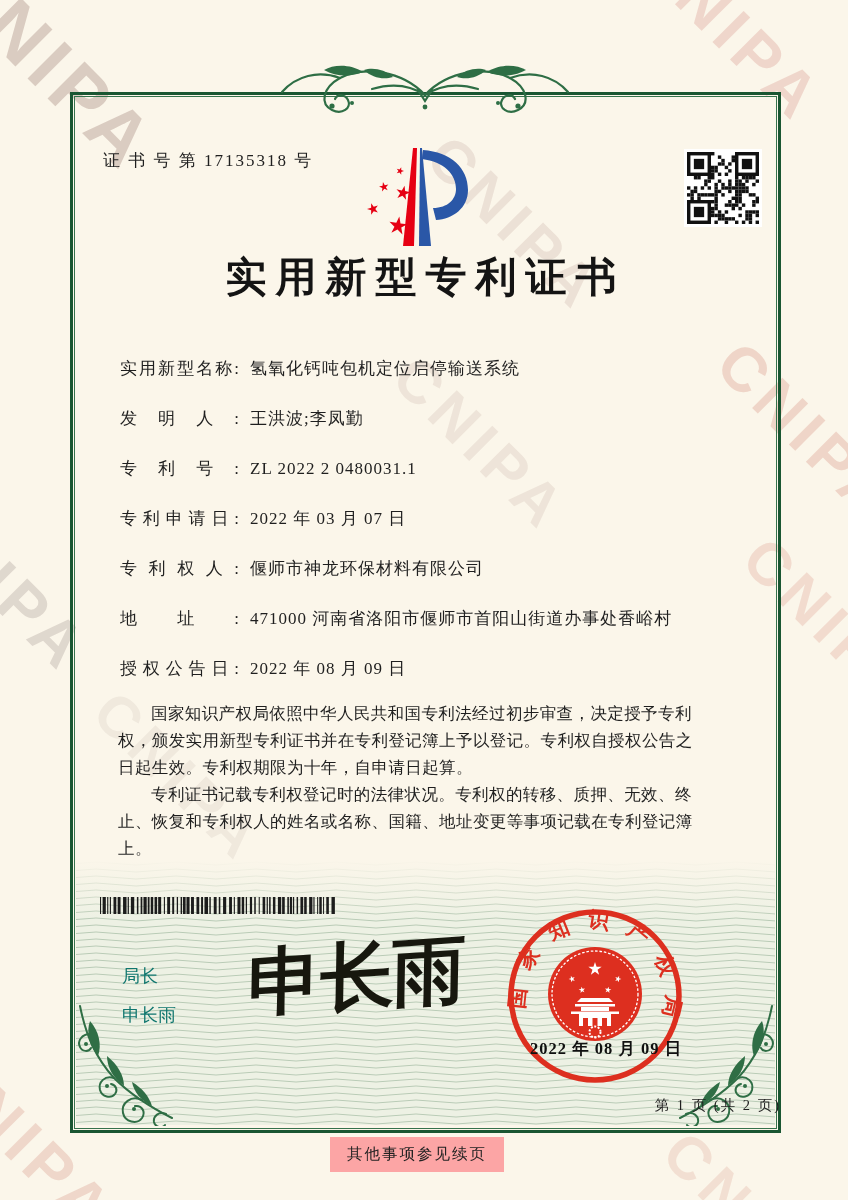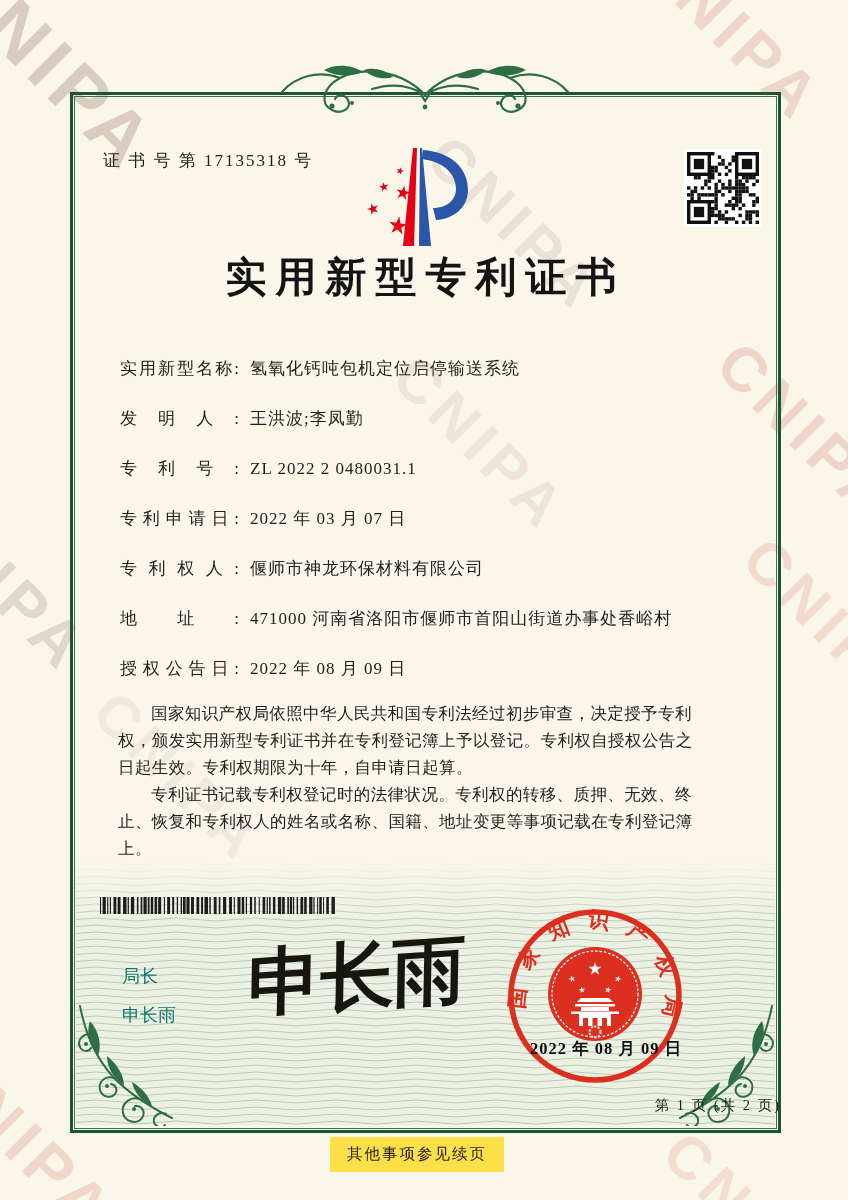--- a/index.html
+++ b/index.html
@@ -71,21 +71,21 @@
     font-family:"Liberation Sans","DejaVu Sans",sans-serif;font-size:18px;color:#0f766e;}
   .signer .name{margin-top:15px;}
   .signature{position:absolute;left:248px;top:928px;z-index:5;
     font-size:74px;font-weight:bold;color:#17170e;letter-spacing:-2px;
     transform:rotate(-4deg) skewX(-5deg);}
   .seal{position:absolute;left:505px;top:906px;z-index:4;}
   .seal-date{position:absolute;left:530px;top:1038px;z-index:5;
     font-size:16.5px;font-weight:bold;letter-spacing:1px;color:#101010;}
   .page-info{position:absolute;left:70px;top:1096px;width:711px;text-align:right;
     font-size:14.5px;letter-spacing:2px;z-index:4;}
-  .footer-note{position:absolute;left:330px;top:1137px;z-index:4;background:#fde047;
+  .footer-note{position:absolute;left:330px;top:1137px;z-index:4;background:#fca5a5;
     padding:7px 17px;font-size:15.5px;letter-spacing:2px;color:#222;}
 </style>
 </head>
 <body>
 
 <div class="wm wm1">CNIPA</div>
 <div class="wm wm2">CNIPA</div>
 <div class="wm wm3">CNIPA</div>
 <div class="wm wm4">CNIPA</div>
 <div class="wm wm5">CNIPA</div>

